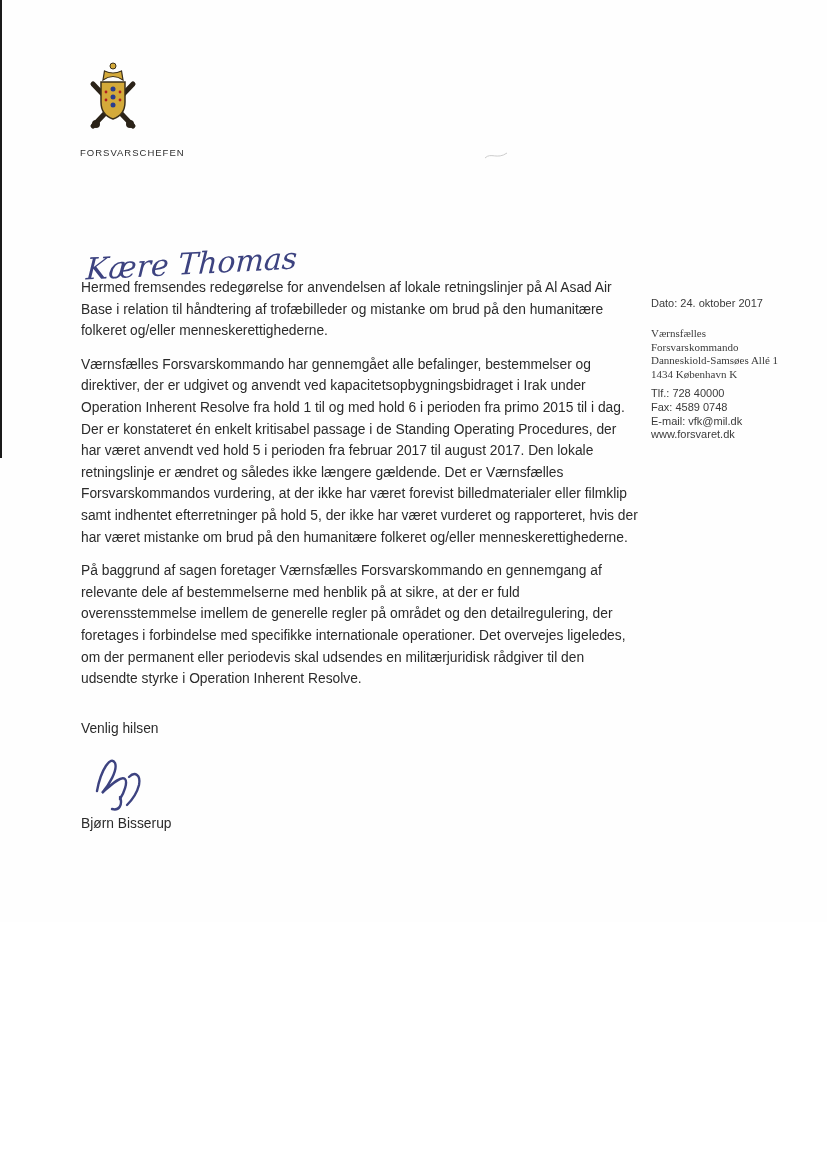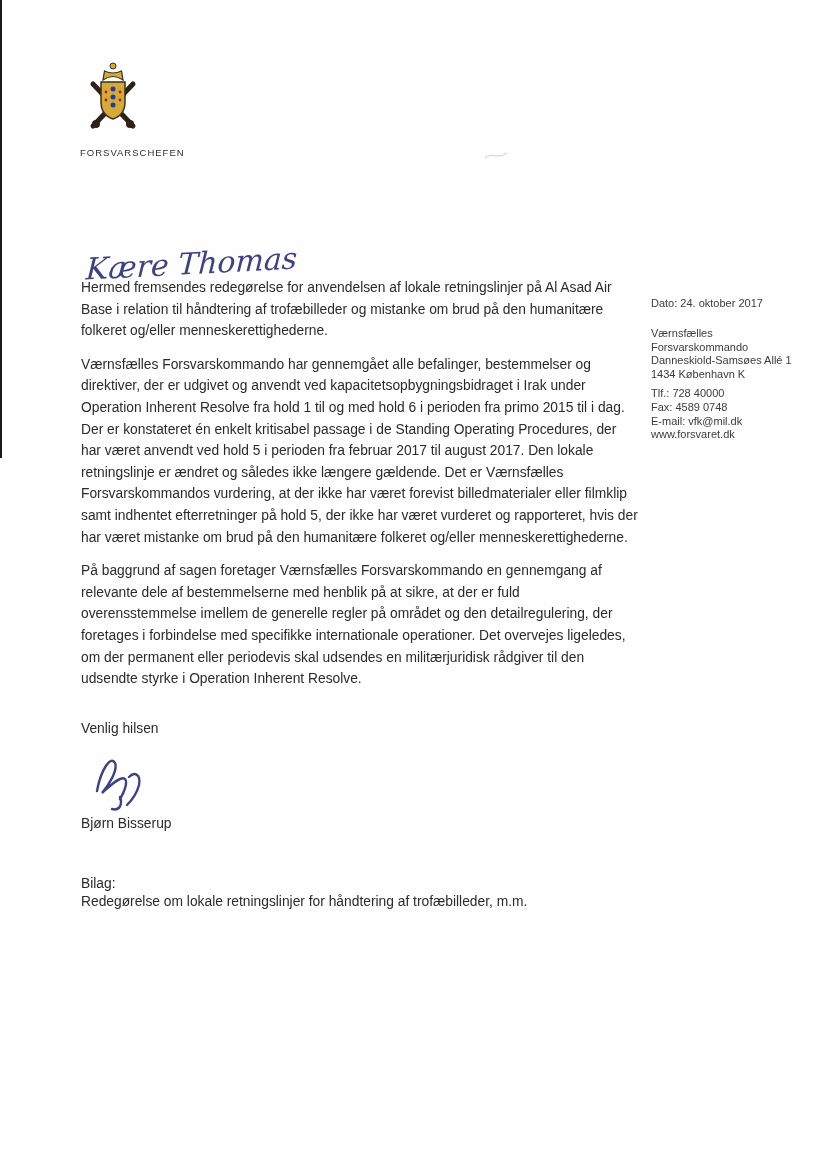--- a/index.html
+++ b/index.html
@@ -44,21 +44,21 @@
 
   .recipient { margin-top:40px; font-size:13.8px; line-height:18px; }
   .attachment { margin-top:40px; font-size:13.8px; line-height:18px; }
 
   
   .sidebar {
     position:absolute; left:651px; top:297px; width:160px;
     font-size:11px; line-height:13.8px; color:#3b3b3b;
   }
   .sidebar .date { margin-bottom:16px; }
-  .sidebar .org { margin-bottom:5px; }
+  .sidebar .org { margin-bottom:5px;font-family:Liberation Serif, serif; }
 
   
   .footer-logo { position:absolute; left:76px; top:1070px; }
   .footer-brand {
     position:absolute; left:138px; top:1087px;
     font-size:16.5px; font-weight:bold; letter-spacing:2.5px;
     color:#d2232a;
   }
   .page-number {
     position:absolute; left:672px; top:1096px;
@@ -113,24 +113,20 @@
     <svg class="signature-scribble" width="78" height="62" viewBox="0 0 78 62">
       <g fill="none" stroke="#3d4380" stroke-width="2.4" stroke-linecap="round">
         <path d="M8,40 C12,18 22,4 26,12 C29,19 20,34 13,42 C22,34 32,24 36,28 C39,31 35,42 31,48"></path>
         <path d="M40,26 C46,20 52,24 50,34 C48,42 42,50 38,54"></path>
         <path d="M31,46 C34,54 30,60 23,58"></path>
       </g>
     </svg>
     <div class="signature-name">Bjørn Bisserup</div>
 
 
-    <div class="attachment">
-      <div>Bilag:</div>
-      <div>Redegørelse om lokale retningslinjer for håndtering af trofæbilleder, m.m.</div>
-    </div>
   </div>
 
   <div class="sidebar">
     <div class="date">Dato: 24. oktober 2017</div>
     <div class="org">
       <div>Værnsfælles</div>
       <div>Forsvarskommando</div>
       <div>Danneskiold-Samsøes Allé 1</div>
       <div>1434 København K</div>
     </div>

